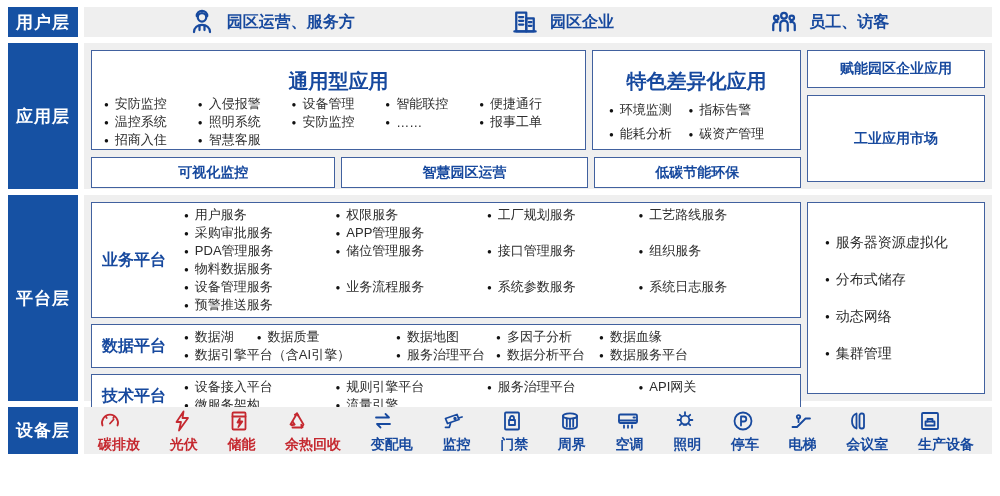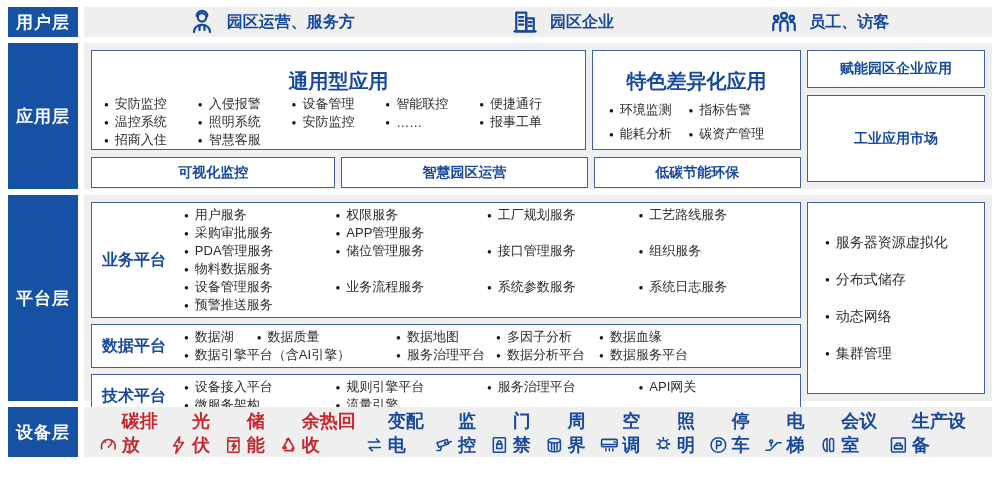--- a/index.html
+++ b/index.html
@@ -53,21 +53,21 @@
   .pbox-data{flex:1}
   .pbox-tech{flex:0 0 34px}
   .pgrid{display:grid;grid-template-columns:repeat(4,1fr)}
   .dgrid{display:grid;grid-template-columns:12% 23% 16.5% 17% 19% 12.5%}
   .span2{grid-column:span 2}
   .infra-box{flex:0 0 178px;display:flex;flex-direction:column;justify-content:center;gap:19px;padding-left:17px}
   .infra-box .li{font-size:14px}
   
   .row-device{height:64px}
   .dev-band{display:flex;align-items:center;justify-content:space-between;padding:2px 18px 0 14px}
-  .dev{display:flex;flex-direction:row;align-items:flex-end;gap:3px;font-size:18px;font-weight:bold}
+  .dev{display:flex;flex-direction:column;align-items:flex-start;gap:3px;font-size:14px;font-weight:bold}
   .dev svg{width:24px;height:24px;stroke:currentColor}
   .dev.red{color:var(--red)}
   .dev.blue{color:var(--blue-text)}
   svg{fill:none;stroke-width:1.8;stroke-linecap:round;stroke-linejoin:round}
 </style>
 </head>
 <body>
 
 <div class="page">
 

